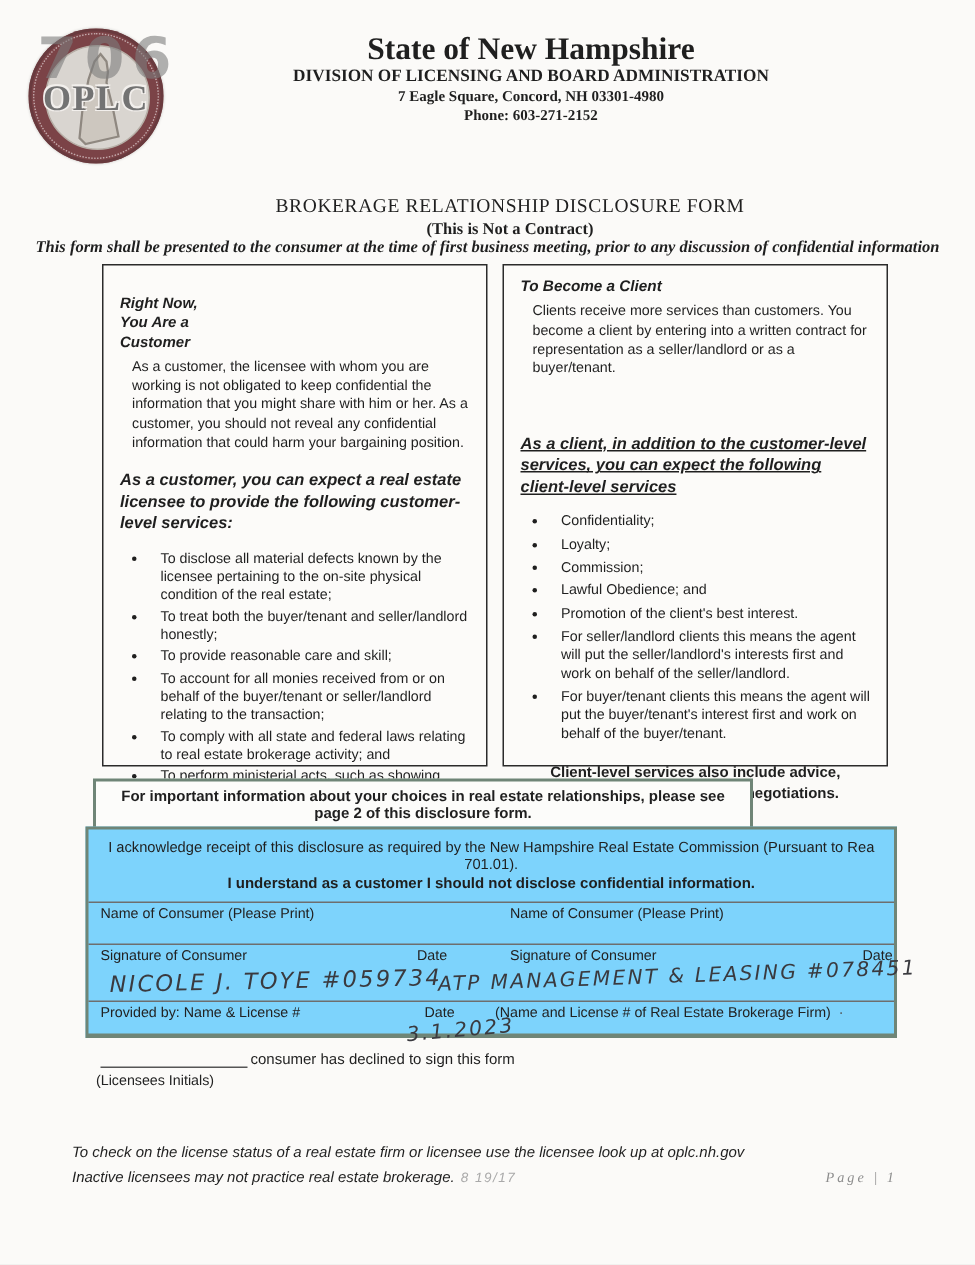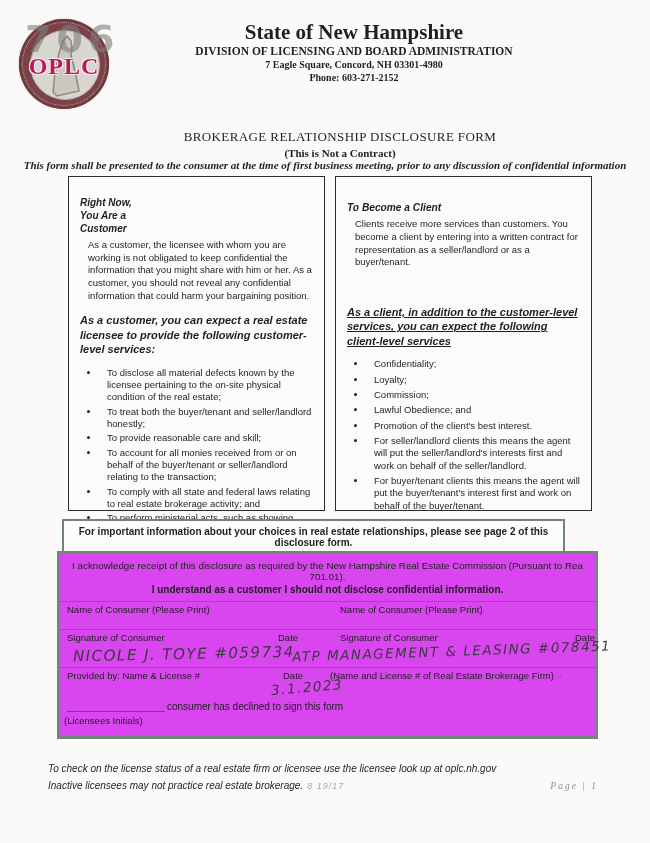--- a/index.html
+++ b/index.html
@@ -19,21 +19,21 @@
     border:1.5px dotted rgba(255,255,255,.55);
   }
   .logo-inner {
     position:absolute; top:17px; left:15px; width:68px; height:68px; border-radius:50%;
     background:#d9d5d0; border:1px solid #b7afa7; overflow:hidden;
   }
   .logo-inner svg { position:absolute; top:2px; left:10px; }
   .logo-acronym {
     position:absolute; top:40px; left:0; width:98px; text-align:center;
     font-family:"Liberation Serif", serif; font-weight:bold; font-size:24px; letter-spacing:1px;
-    color:#be185d; z-index:2;
+    color:#737373; z-index:2;
     text-shadow:-1px -1px 0 #f2efec, 1px -1px 0 #f2efec, -1px 1px 0 #f2efec, 1px 1px 0 #f2efec;
   }
   .logo-watermark {
     position:absolute; top:4px; left:10px; z-index:3;
     font-family:"DejaVu Sans", sans-serif; font-weight:bold; font-size:38px; letter-spacing:5px;
     color:rgba(125,125,125,.6);
   }
   .hdr {
     position:absolute; top:20px; left:88px; right:30px; text-align:center;
     font-family:"Liberation Serif", serif; font-weight:bold;
@@ -55,38 +55,38 @@
     position:absolute; top:176px; width:257px; height:335px; box-sizing:border-box;
     border:1.5px solid #2b2b2b; background:#fcfbf9; padding:8px 11px;
   }
   .box-customer { left:68px; }
   .box-client   { left:335px; }
   .box-top { display:flex;flex-direction:column; }
   .box-heading {
     font-weight:bold; font-style:italic; font-size:10px; line-height:1.3;
     width:66px; flex:none; margin-top:11px;
   }
-  .box-client .box-heading { width:96px; margin-top:16px; font-size:10.2px; }
+  .box-client .box-heading { width:96px; margin-top:0; font-size:10.2px; }
   .box-intro { flex:1; font-size:9.5px; line-height:1.33; margin-top:4px; padding-left:8px; }
   .box-expect { font-weight:bold; font-style:italic; font-size:11px; line-height:1.32; margin-top:11px; }
   .box-client .box-expect { margin-top:36px;text-decoration:underline; }
   .infobox ul { margin:10px 0 0 2px; padding-left:18px; }
   .infobox li { font-size:9.5px; line-height:1.3; margin-bottom:2px; padding-left:7px; }
   .box-client li { margin-bottom:3px; }
   .box-note { font-weight:bold; font-size:10px; line-height:1.35; text-align:center; margin-top:13px; padding:0 6px; }
   
   .banner {
-    position:absolute; top:519px; left:62px; width:503px; box-sizing:border-box;
+    position:absolute; top:519px; left:62px; width:440px; box-sizing:border-box;
     border:2px solid #6f8577; background:#fcfcfa; padding:5px 10px 6px;
     text-align:center; font-weight:bold; font-size:10px;
   }
   
   .ack {
-    position:absolute; top:551px; left:57px; width:541px; height:188px; box-sizing:border-box;
-    border:2px solid #6f8577; border-bottom-width:3px; background:#d946ef;
+    position:absolute; top:551px; left:57px; width:541px; height:141px; box-sizing:border-box;
+    border:2px solid #6f8577; border-bottom-width:3px; background:#7dd3fc;
   }
   .ack .abs { position:absolute; }
   .ack-line1 { top:7px; left:0; right:0; text-align:center; font-size:9.8px; }
   .ack-line2 { top:31px; left:0; right:0; text-align:center; font-size:10px; font-weight:bold; }
   .rule { left:0; right:0; border-top:1.5px solid #6e6e6e; }
   .r1 { top:48px; } .r2 { top:76px; } .r3 { top:114px; }
   .lbl { font-size:9.5px; color:#222; }
   .name-left  { top:51px; left:8px; }
   .name-right { top:51px; left:281px; }
   .sig-left   { top:79px; left:8px; }

